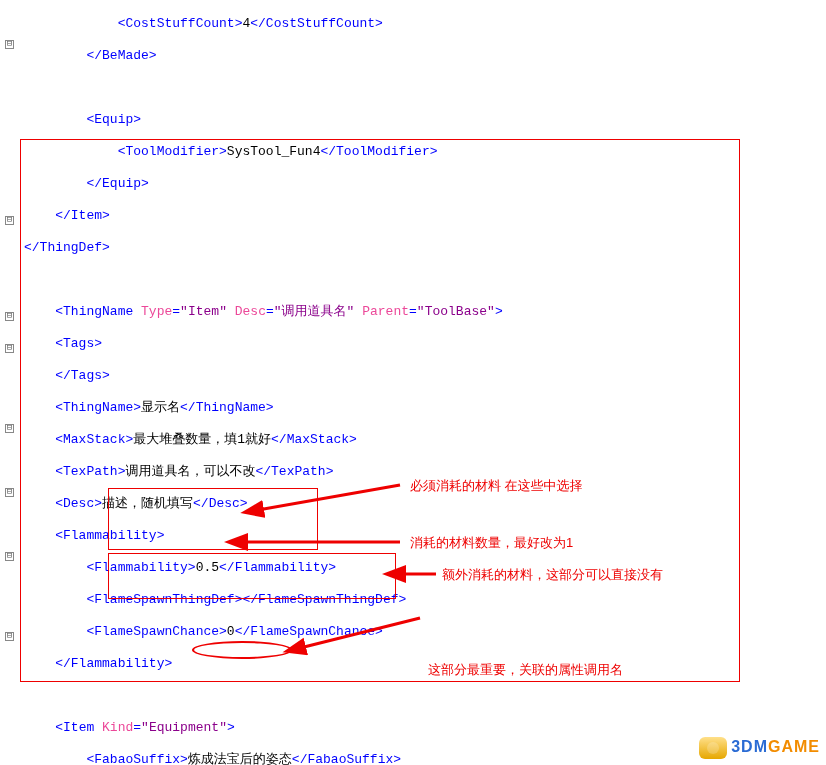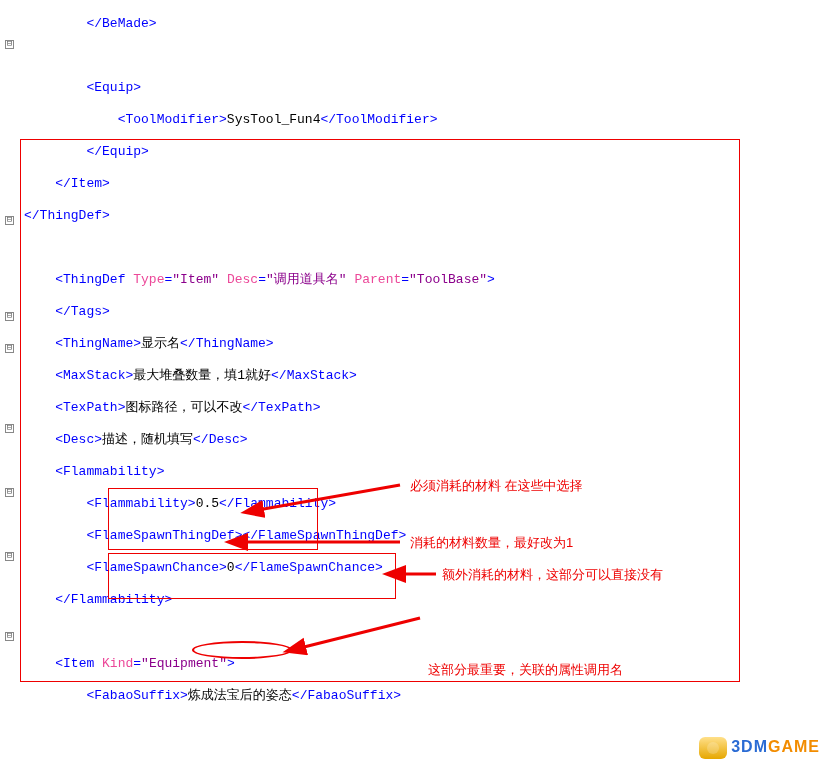--- a/index.html
+++ b/index.html
@@ -99,33 +99,35 @@
   <div class="fold" style="top:216px">⊟</div>
   <div class="fold" style="top:312px">⊟</div>
   <div class="fold" style="top:344px">⊟</div>
   <div class="fold" style="top:424px">⊟</div>
   <div class="fold" style="top:488px">⊟</div>
   <div class="fold" style="top:552px">⊟</div>
   <div class="fold" style="top:632px">⊟</div>
 </div>
 
 <div class="code">
+<span class="ln">            <span class="t">&lt;CostStuffCount&gt;</span><span class="c">4</span><span class="t">&lt;/CostStuffCount&gt;</span></span>
 <span class="ln">        <span class="t">&lt;/BeMade&gt;</span></span>
 <span class="ln"></span>
 <span class="ln">        <span class="t">&lt;Equip&gt;</span></span>
 <span class="ln">            <span class="t">&lt;ToolModifier&gt;</span><span class="c">SysTool_Fun4</span><span class="t">&lt;/ToolModifier&gt;</span></span>
 <span class="ln">        <span class="t">&lt;/Equip&gt;</span></span>
 <span class="ln">    <span class="t">&lt;/Item&gt;</span></span>
 <span class="ln"><span class="t">&lt;/ThingDef&gt;</span></span>
 <span class="ln"></span>
-<span class="ln">    <span class="t">&lt;<span>ThingDef</span></span> <span class="a">Type</span><span class="t">=</span><span class="v">"<span>Item</span>"</span> <span class="a">Desc</span><span class="t">=</span><span class="v">"<span>调用道具名</span>"</span> <span class="a">Parent</span><span class="t">=</span><span class="v">"<span>ToolBase</span>"</span><span class="t">&gt;</span></span>
+<span class="ln">    <span class="t">&lt;<span>ThingName</span></span> <span class="a">Type</span><span class="t">=</span><span class="v">"<span>Item</span>"</span> <span class="a">Desc</span><span class="t">=</span><span class="v">"<span>调用道具名</span>"</span> <span class="a">Parent</span><span class="t">=</span><span class="v">"<span>ToolBase</span>"</span><span class="t">&gt;</span></span>
+<span class="ln">    <span class="t">&lt;Tags&gt;</span></span>
 <span class="ln">    <span class="t">&lt;/Tags&gt;</span></span>
 <span class="ln">    <span class="t">&lt;ThingName&gt;</span><span class="c">显示名</span><span class="t">&lt;/ThingName&gt;</span></span>
 <span class="ln">    <span class="t">&lt;MaxStack&gt;</span><span class="c">最大堆叠数量，填1就好</span><span class="t">&lt;/MaxStack&gt;</span></span>
-<span class="ln">    <span class="t">&lt;TexPath&gt;</span><span class="c">图标路径，可以不改</span><span class="t">&lt;/TexPath&gt;</span></span>
+<span class="ln">    <span class="t">&lt;TexPath&gt;</span><span class="c">调用道具名，可以不改</span><span class="t">&lt;/TexPath&gt;</span></span>
 <span class="ln">    <span class="t">&lt;Desc&gt;</span><span class="c">描述，随机填写</span><span class="t">&lt;/Desc&gt;</span></span>
 <span class="ln">    <span class="t">&lt;Flammability&gt;</span></span>
 <span class="ln">        <span class="t">&lt;Flammability&gt;</span><span class="c">0.5</span><span class="t">&lt;/Flammability&gt;</span></span>
 <span class="ln">        <span class="t">&lt;FlameSpawnThingDef&gt;</span><span class="t">&lt;/FlameSpawnThingDef&gt;</span></span>
 <span class="ln">        <span class="t">&lt;FlameSpawnChance&gt;</span><span class="c">0</span><span class="t">&lt;/FlameSpawnChance&gt;</span></span>
 <span class="ln">    <span class="t">&lt;/Flammability&gt;</span></span>
 <span class="ln"></span>
 <span class="ln">    <span class="t">&lt;<span>Item</span></span> <span class="a">Kind</span><span class="t">=</span><span class="v">"<span>Equipment</span>"</span><span class="t">&gt;</span></span>
 <span class="ln">        <span class="t">&lt;FabaoSuffix&gt;</span><span class="c">炼成法宝后的姿态</span><span class="t">&lt;/FabaoSuffix&gt;</span></span>
 

